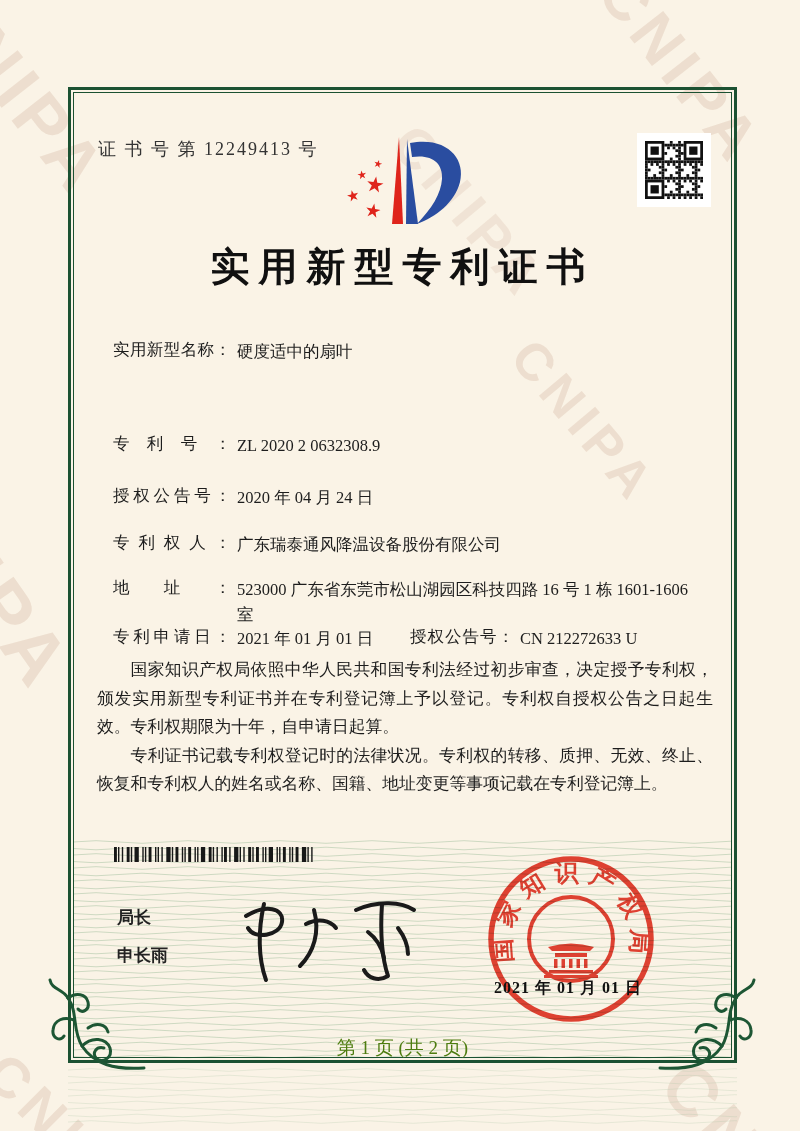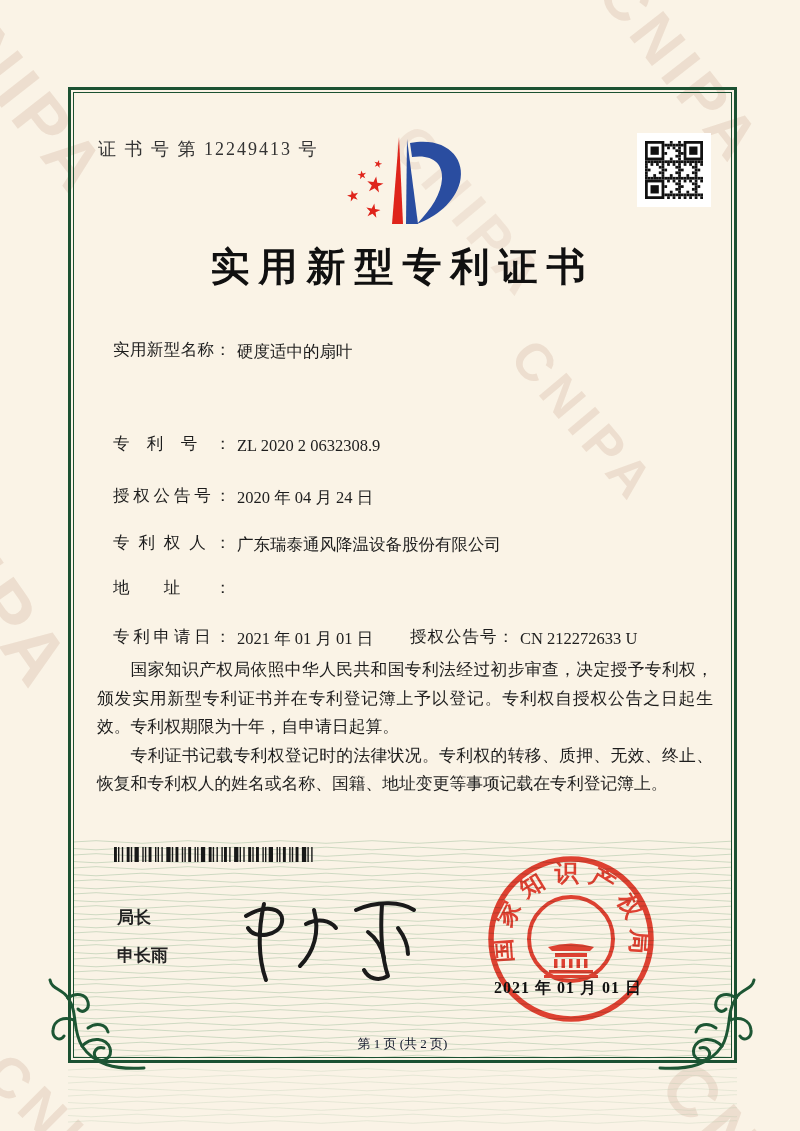--- a/index.html
+++ b/index.html
@@ -47,21 +47,21 @@
              font-weight:bold;font-size:17px;color:#222;}
   .sig-name{position:absolute;left:117px;top:944px;font-family:Liberation Serif, serif;
             font-weight:bold;font-size:17px;color:#222;}
   .sig-script{position:absolute;left:236px;top:892px;}
   
   .seal{position:absolute;left:485px;top:853px;width:172px;height:172px;mix-blend-mode:multiply;}
   .seal-date{position:absolute;left:494px;top:978px;width:148px;text-align:center;
              font-size:16px;letter-spacing:1px;color:#111;font-weight:bold;}
   
   .page-no{position:absolute;left:68px;width:669px;top:1035px;text-align:center;
-           font-size:13px;color:#0f172a;}
+           font-size:19px;color:#4d7c0f;}
   .note{position:absolute;left:68px;width:620px;top:1082px;text-align:center;
         font-size:15.5px;color:#222;}
 </style>
 </head>
 <body>
 
 <div class="page">
 
   <div class="wm" style="left:-28px;top:-34px;font-size:70px;transform:rotate(52deg);">CNIPA</div>
   <div class="wm" style="left:640px;top:-42px;font-size:62px;transform:rotate(52deg);">CNIPA</div>
@@ -334,20 +334,21 @@
   <div class="field-row r4">
     <span class="flabel">授权公告号：</span>
     <span class="fvalue">2020 年 04 月 24 日</span>
   </div>
   <div class="field-row r5">
     <span class="flabel">专利权人：</span>
     <span class="fvalue">广东瑞泰通风降温设备股份有限公司</span>
   </div>
   <div class="field-row r6">
     <span class="flabel">地址：</span>
+    <span class="fvalue fvalue-wrap">523000 广东省东莞市松山湖园区科技四路 16 号 1 栋 1601-1606 室</span>
   </div>
   <div class="field-row r7a">
     <span class="flabel">专利申请日：</span>
     <span class="fvalue">2021 年 01 月 01 日</span>
   </div>
   <div class="field-row r7b">
     <span class="flabel">授权公告号：</span>
     <span class="fvalue">CN 212272633 U</span>
   </div>
 

